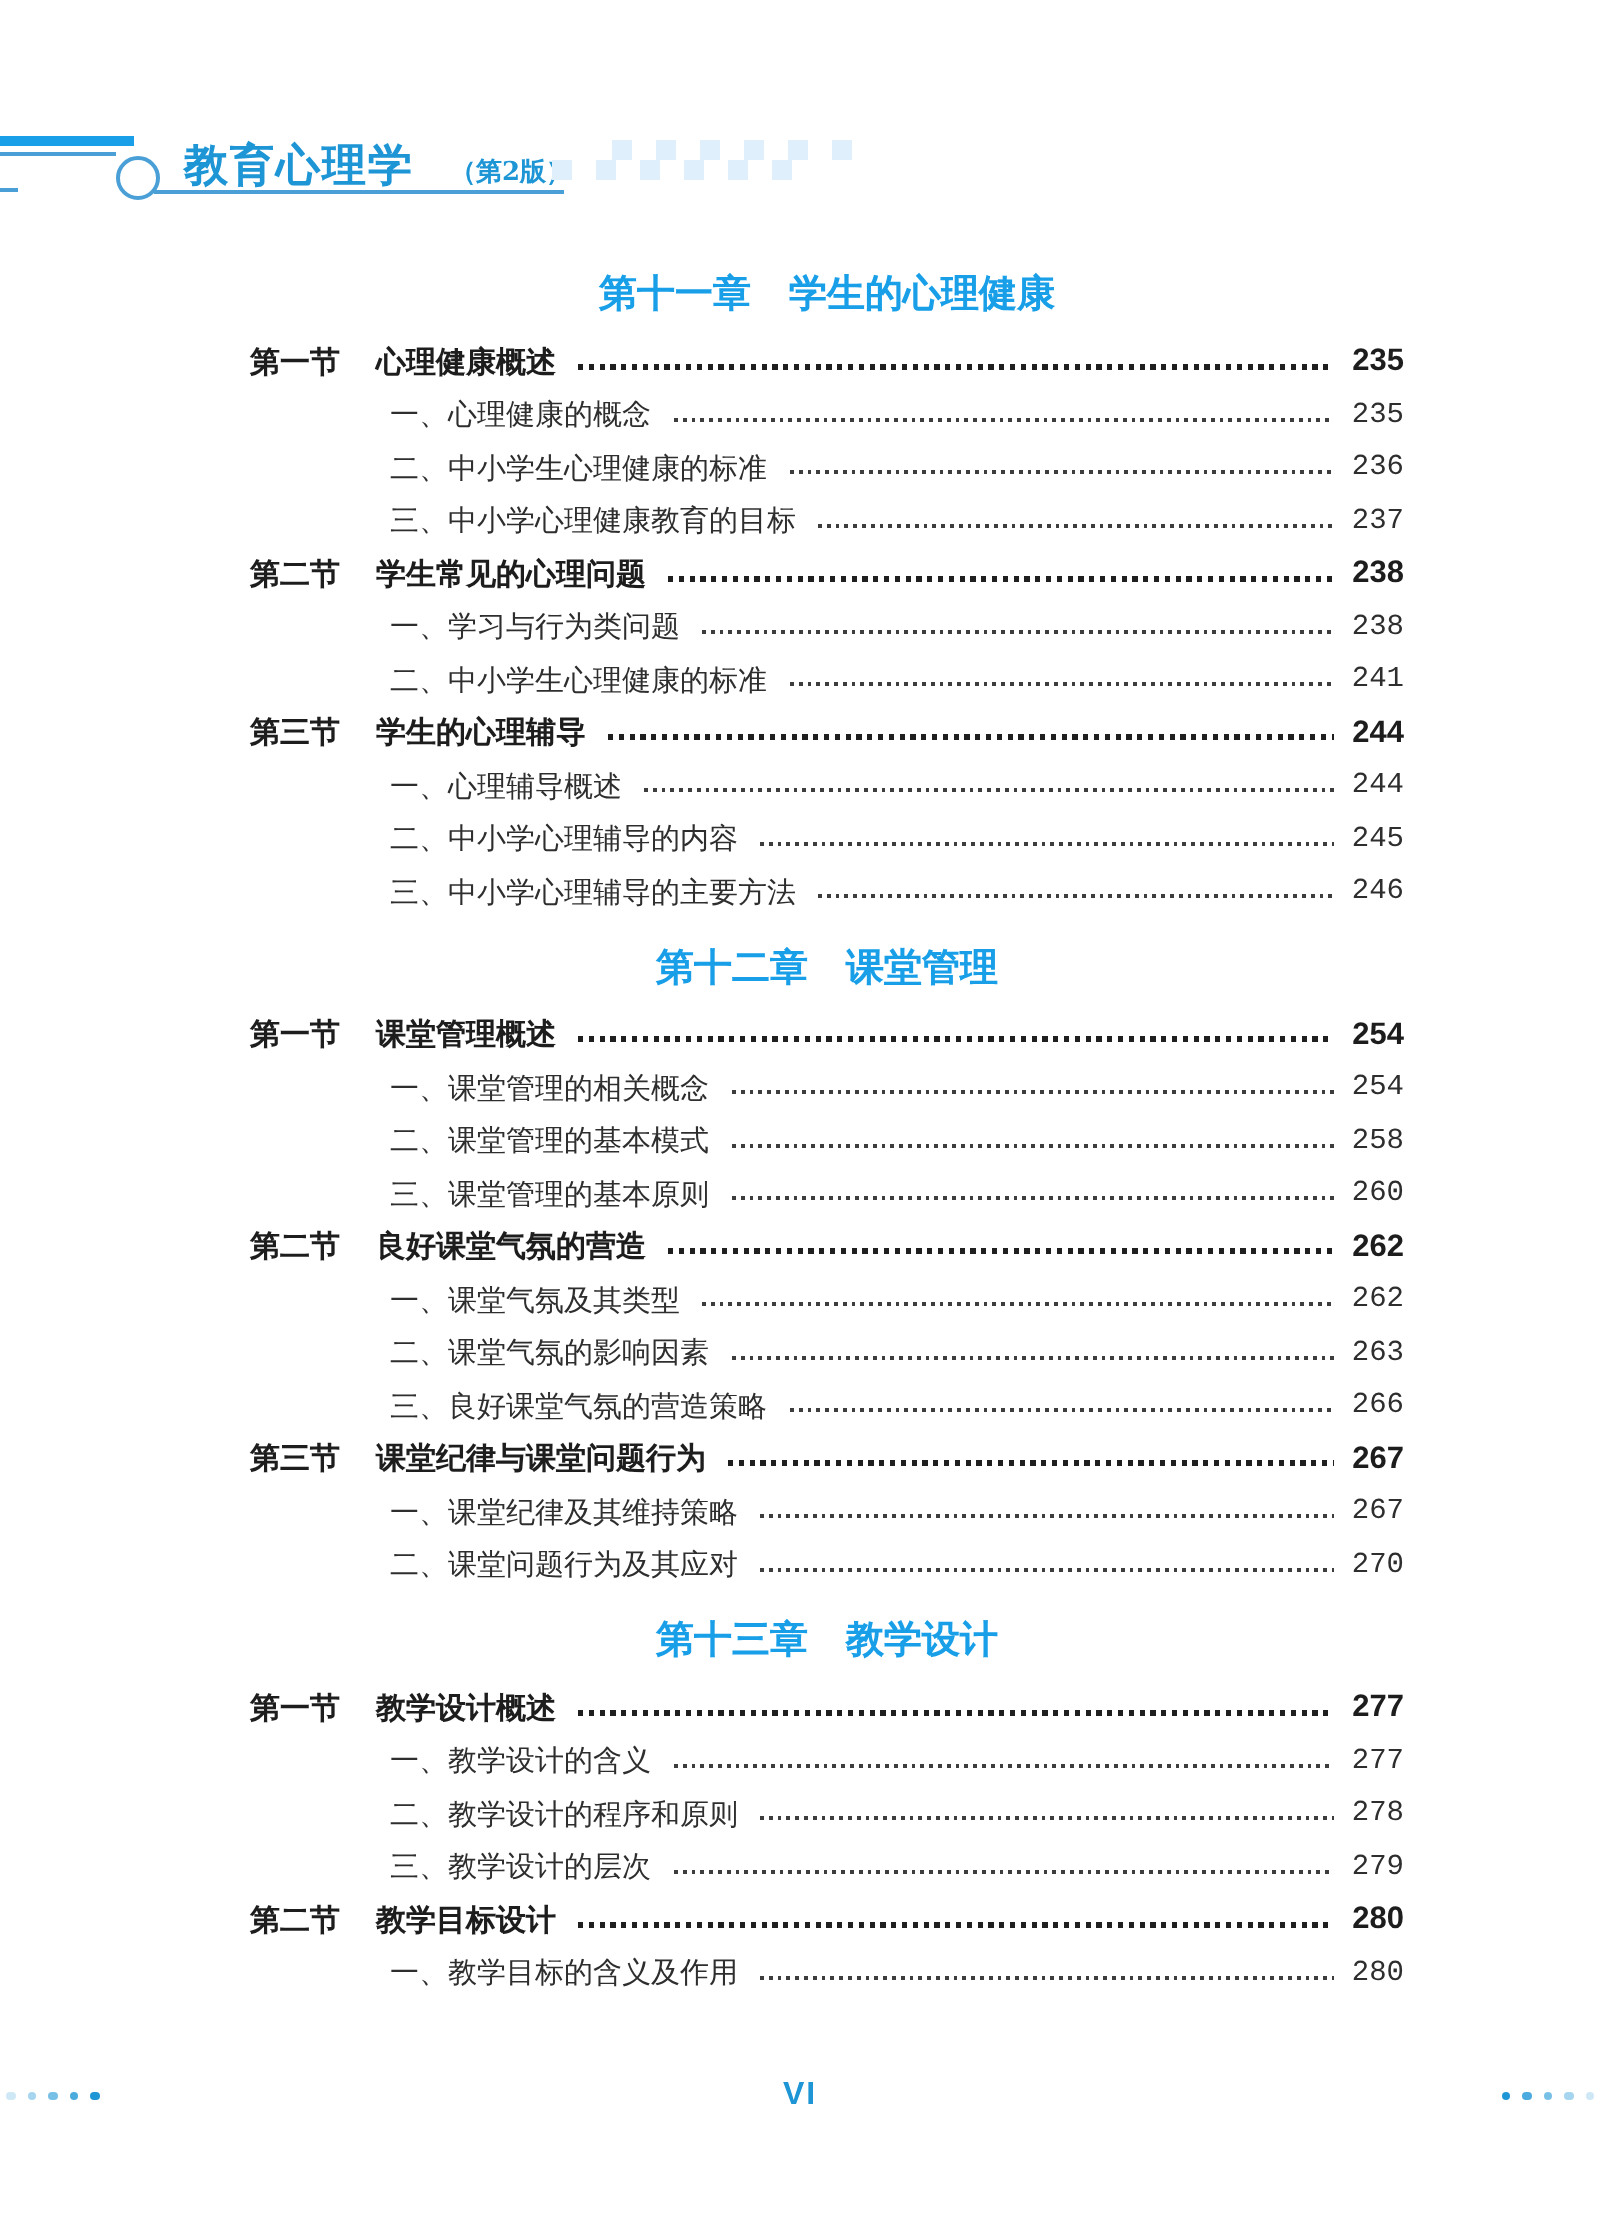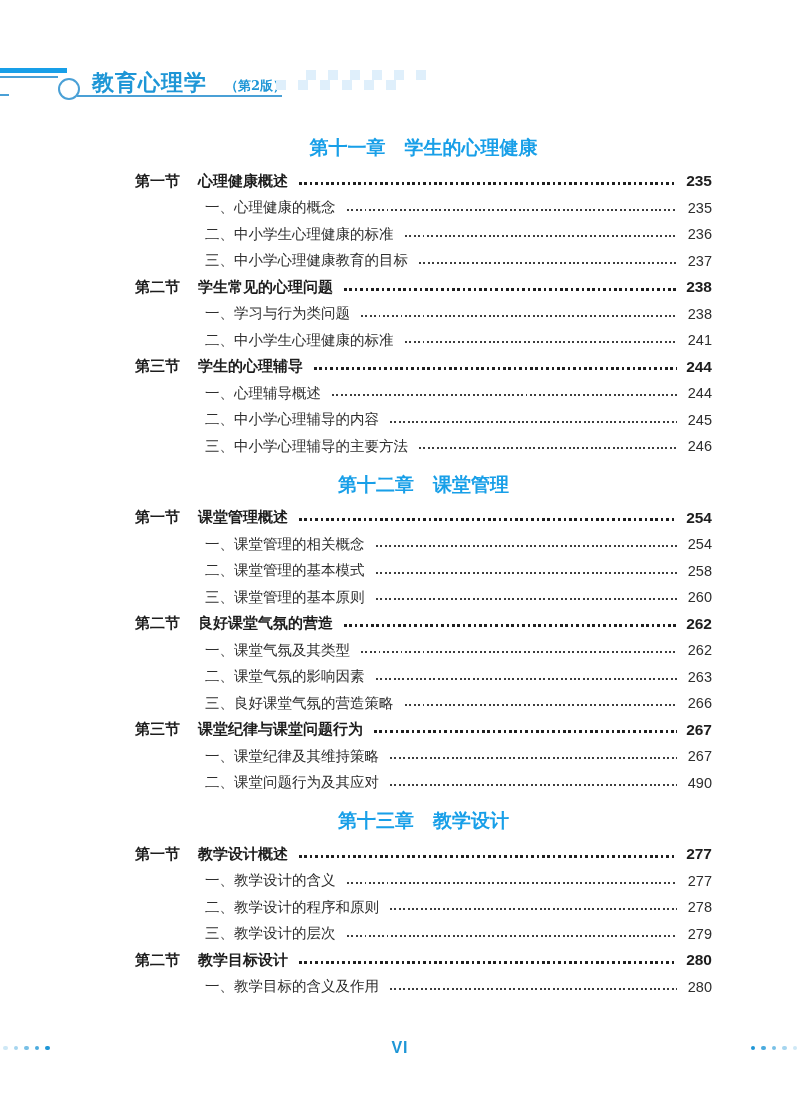--- a/index.html
+++ b/index.html
@@ -39,33 +39,33 @@
   .checker-top{
     left:306px;top:70px;width:122px;
     background:repeating-linear-gradient(90deg,var(--square-blue) 0 10px,transparent 10px 22px);
   }
   .checker-bottom{
     left:276px;top:80px;width:122px;
     background:repeating-linear-gradient(90deg,var(--square-blue) 0 10px,transparent 10px 22px);
   }
 
   
-  .toc{position:absolute;left:135px;top:133px;width:577px;}
+  .toc{position:absolute;left:125px;top:133px;width:577px;}
   .chapter-heading{
     height:30px;line-height:30px;margin:10px 0 5px 0;text-align:center;
     font-weight:700;font-size:19px;color:var(--accent-blue);
     font-family:"Liberation Sans",sans-serif;white-space:nowrap;
   }
   .chapter-heading:first-child{margin-top:0;}
   .ch-title{margin-left:19px;}
   .row{display:flex;align-items:center;height:26.5px;white-space:nowrap;}
   .row.section{font-weight:700;font-size:15px;color:var(--text-dark);font-family:"Liberation Sans",sans-serif;}
   .sec-label{flex:none;width:63px;}
   .sec-title{flex:none;}
-  .row.sub{padding-left:70px;font-size:14.5px;color:var(--text-body);font-family:Liberation Sans, sans-serif;align-items:center;}
+  .row.sub{padding-left:70px;font-size:14.5px;color:var(--text-body);font-family:Liberation Mono, monospace;align-items:center;}
   .sub-title{flex:none;}
   .leader{flex:1 1 auto;align-self:center;margin:0 8px 0 11px;transform:translateY(2px);}
   .section .leader{
     height:2.6px;
     background:repeating-linear-gradient(90deg,#1f1f1f 0 2.6px,transparent 2.6px 5.4px);
   }
   .sub .leader{
     height:1.9px;
     background:repeating-linear-gradient(90deg,#3d3d3d 0 1.9px,transparent 1.9px 4.4px);
   }
@@ -224,21 +224,21 @@
         <span class="pagenum">267</span>
       </div>
       <div class="row sub">
         <span class="sub-title">一、课堂纪律及其维持策略</span>
         <span class="leader"></span>
         <span class="pagenum">267</span>
       </div>
       <div class="row sub">
         <span class="sub-title">二、课堂问题行为及其应对</span>
         <span class="leader"></span>
-        <span class="pagenum">490</span>
+        <span class="pagenum">270</span>
       </div>
       <div class="chapter-heading"><span class="ch-num">第十三章</span><span class="ch-title">教学设计</span></div>
       <div class="row section">
         <span class="sec-label">第一节</span>
         <span class="sec-title">教学设计概述</span>
         <span class="leader"></span>
         <span class="pagenum">277</span>
       </div>
       <div class="row sub">
         <span class="sub-title">一、教学设计的含义</span>

